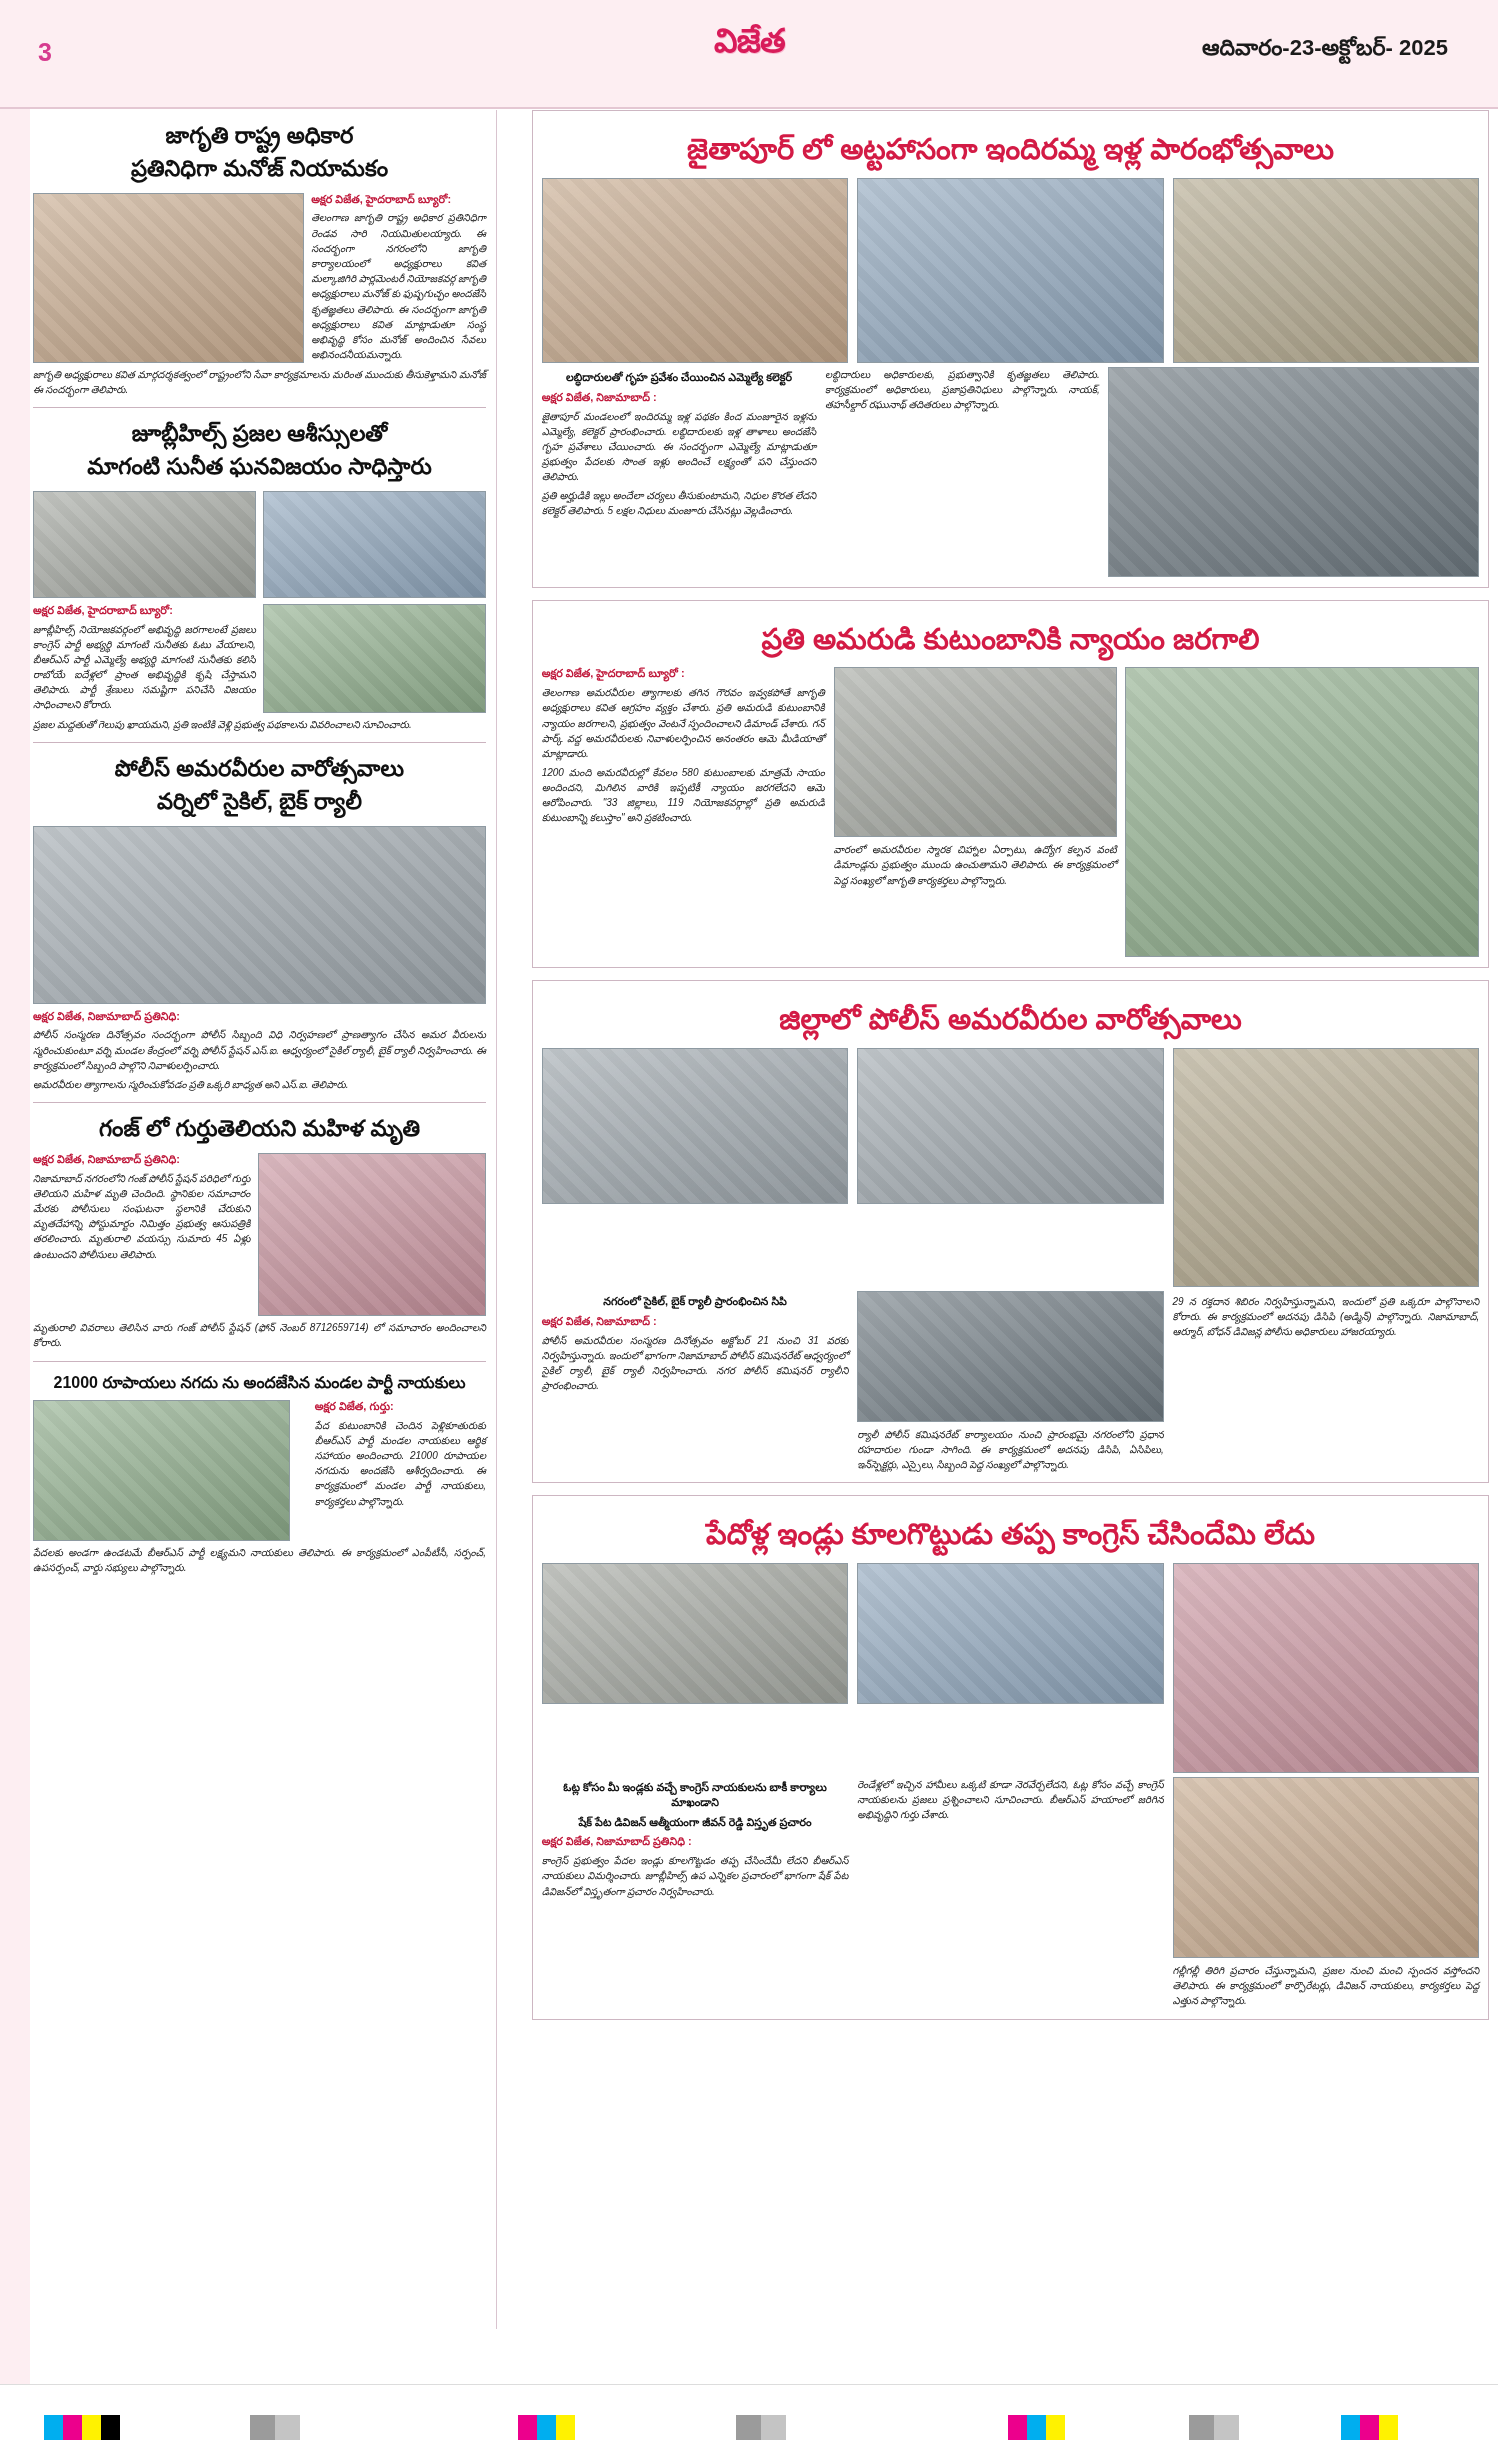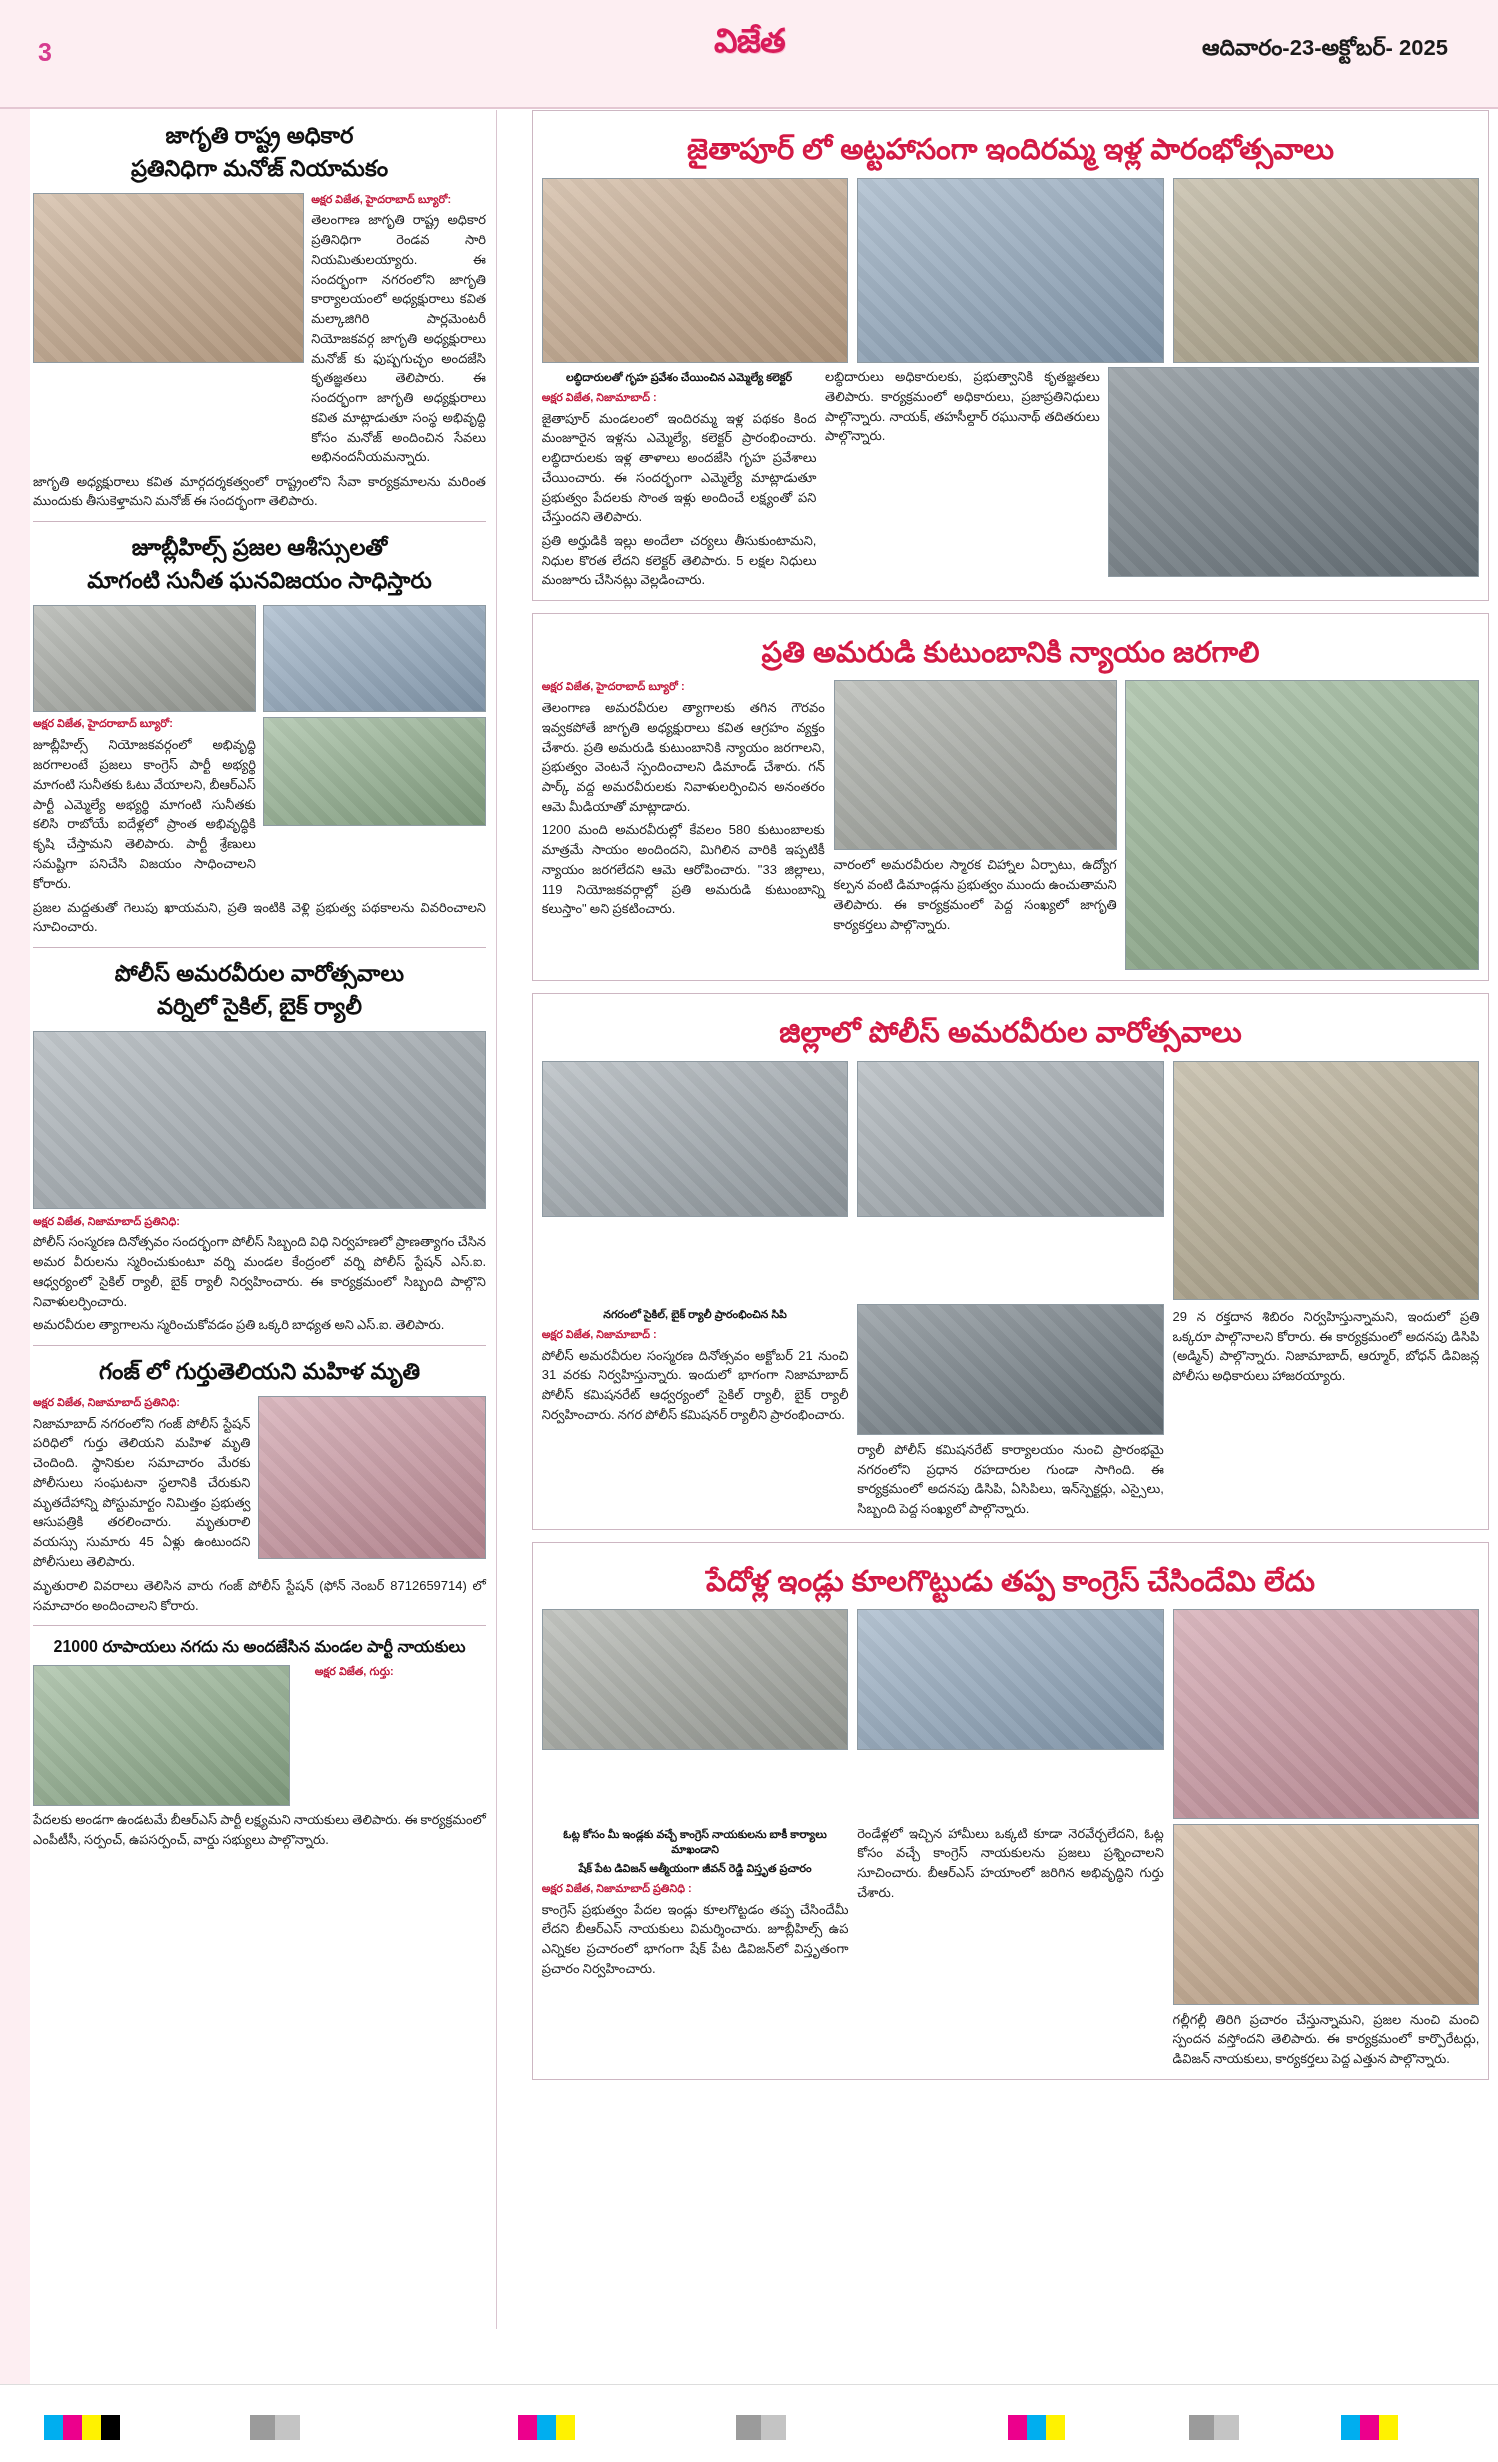--- a/index.html
+++ b/index.html
@@ -87,25 +87,26 @@
     line-height: 1.4;
     margin: 2.9px 0 5.8px 0;
   }
   .byline {
     font-size: 11px;
     font-weight: bold;
     color: #c01a3c;
     margin-bottom: 2.9px;
   }
   .body-text {
-    font-size: 13px;
+    font-size: 10px;
     line-height: 1.52;
     color: #1a1a1a;
     text-align: justify;
     word-spacing: -0.4px;
+    font-style: italic;
   }
   .caption {
     font-size: 11px;
     font-weight: bold;
     color: #111;
     text-align: center;
     margin: 4.4px 0;
   }
   .rule { border-top: 1.5px solid #cbb3bf; margin: 10px 0; }
   
@@ -247,20 +248,21 @@
     <div class="rule"></div>
 
     <div>
       <div class="subhead">21000 రూపాయలు నగదు ను అందజేసిన మండల పార్టీ నాయకులు</div>
       <div style="display:flex; gap:25px;">
         <div style="flex:1.5;">
           <div class="photo green" style="height:141px;"></div>
         </div>
         <div style="flex:1;">
           <div class="byline">అక్షర విజేత, గుర్తు:</div>
+          <div class="body-text">పేద కుటుంబానికి చెందిన పెళ్లికూతురుకు బీఆర్ఎస్ పార్టీ మండల నాయకులు ఆర్థిక సహాయం అందించారు. 21000 రూపాయల నగదును అందజేసి ఆశీర్వదించారు. ఈ కార్యక్రమంలో మండల పార్టీ నాయకులు, కార్యకర్తలు పాల్గొన్నారు.</div>
         </div>
       </div>
       <div class="body-text" style="margin-top:4.4px;">పేదలకు అండగా ఉండటమే బీఆర్ఎస్ పార్టీ లక్ష్యమని నాయకులు తెలిపారు. ఈ కార్యక్రమంలో ఎంపీటీసీ, సర్పంచ్, ఉపసర్పంచ్, వార్డు సభ్యులు పాల్గొన్నారు.</div>
     </div>
 
   </div>
 
   <div class="col-right">
 
     <div class="panel">

